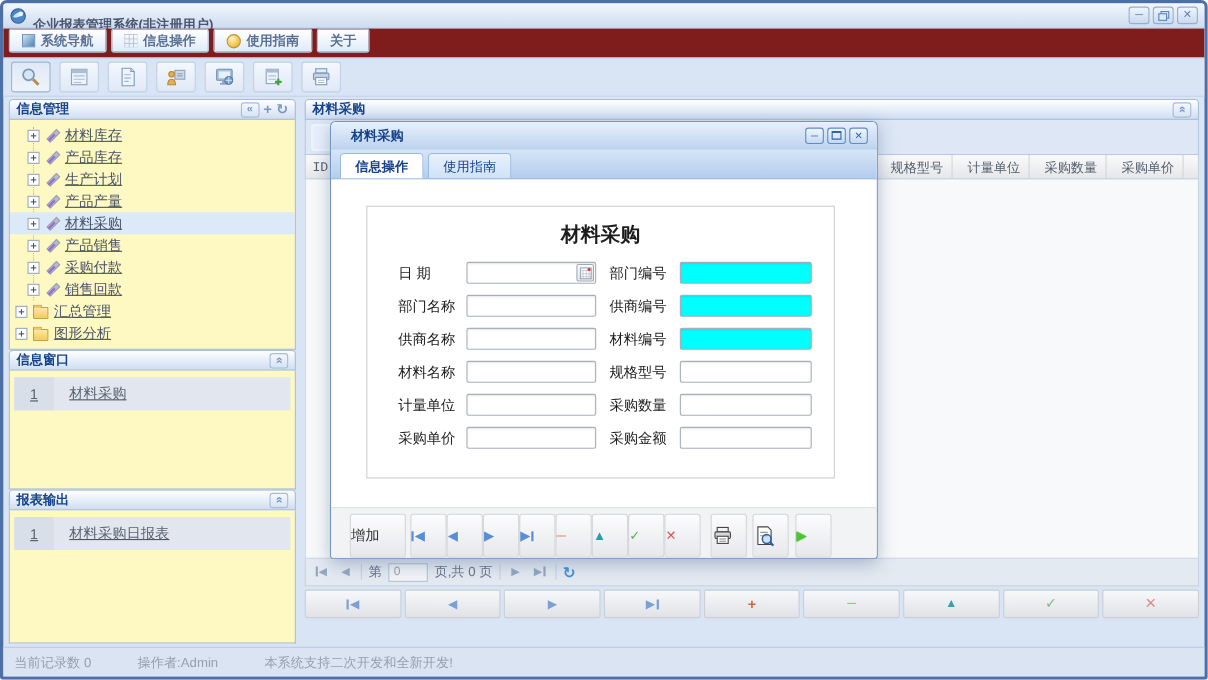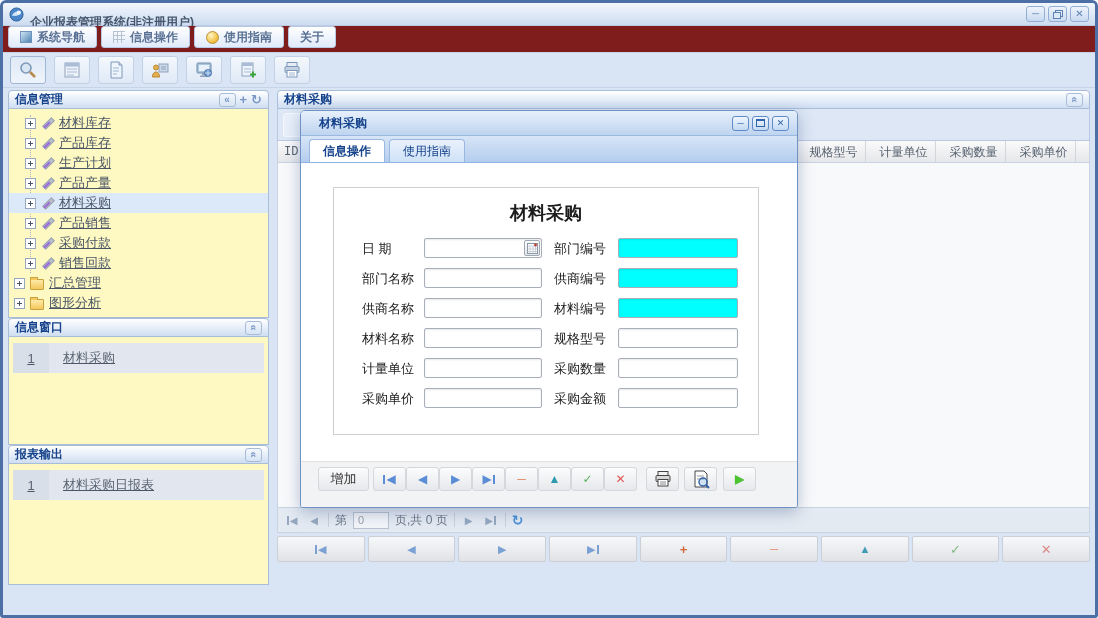--- a/index.html
+++ b/index.html
@@ -143,22 +143,22 @@
   .fld { width:118px; height:20px; border:1px solid #a8aeba; border-radius:2px; background:#fff;
          box-shadow:inset 0 1px 2px rgba(0,0,0,.10); font-size:12px; padding:0 3px; flex:none; }
   .fld.r { width:120px; }
   .fld.cyan { background:#00ffff; }
   .datewrap { position:relative; width:118px; flex:none; }
   .datewrap .fld { width:118px; padding-right:18px; }
   .cal-btn { position:absolute; right:2px; top:2px; width:16px; height:16px; border:1px solid #a0a8b4;
              border-radius:2px; background:linear-gradient(#fdfdfd,#e4e7ec); display:flex; align-items:center; justify-content:center; cursor:default; padding:0; }
 
   .dlg-footer { position:absolute; left:0; right:0; bottom:0; height:46px; background:#f2f3f5; border-top:1px solid #e0e0e0; }
-  .fbtn { position:absolute; top:5px; height:24px; border:1px solid #d4d7db; border-radius:3px;
-          background:linear-gradient(#fcfcfd,#e6e8eb); display:flex; align-items:center; justify-content:center;
+  .fbtn { position:absolute; top:5px; height:40px; border:1px solid #d4d7db; border-radius:3px;
+          background:linear-gradient(#fcfcfd,#e6e8eb); display:flex; align-items:center; justify-content:flex-start;
           font-size:13px; color:#333; cursor:default; }
   .fbtn.nav { width:33px; font-size:12px; }
   .f-blue { color:#5b8dd6; } .f-salmon { color:#e2825a; font-weight:bold; }
   .f-teal { color:#2e9ab0; } .f-green { color:#58b058; font-weight:bold; font-size:14px; }
   .f-red { color:#e05555; font-weight:bold; font-size:14px; }
   .f-play { color:#4ec431; font-size:19px; text-shadow:0 0 1px #2e9e2e; }
 </style>
 </head>
 <body>
 
@@ -566,14 +566,19 @@
           <circle cx="12" cy="13" r="4" fill="rgba(120,170,220,.35)" stroke="#2f5fa8" stroke-width="1.4"></circle>
           <line x1="15" y1="16" x2="18" y2="19" stroke="#2f5fa8" stroke-width="2"></line>
         </svg>
       </div>
       <div class="fbtn nav f-play" style="left:422px;">
           <span>▶</span>
         </div>
     </div>
   </div>
 
+  <div class="statusbar">
+    <span class="st-records">当前记录数 0</span>
+    <span class="st-operator">操作者:Admin</span>
+    <span class="st-note">本系统支持二次开发和全新开发!</span>
+  </div>
 
 </div>
 
 </body></html>

